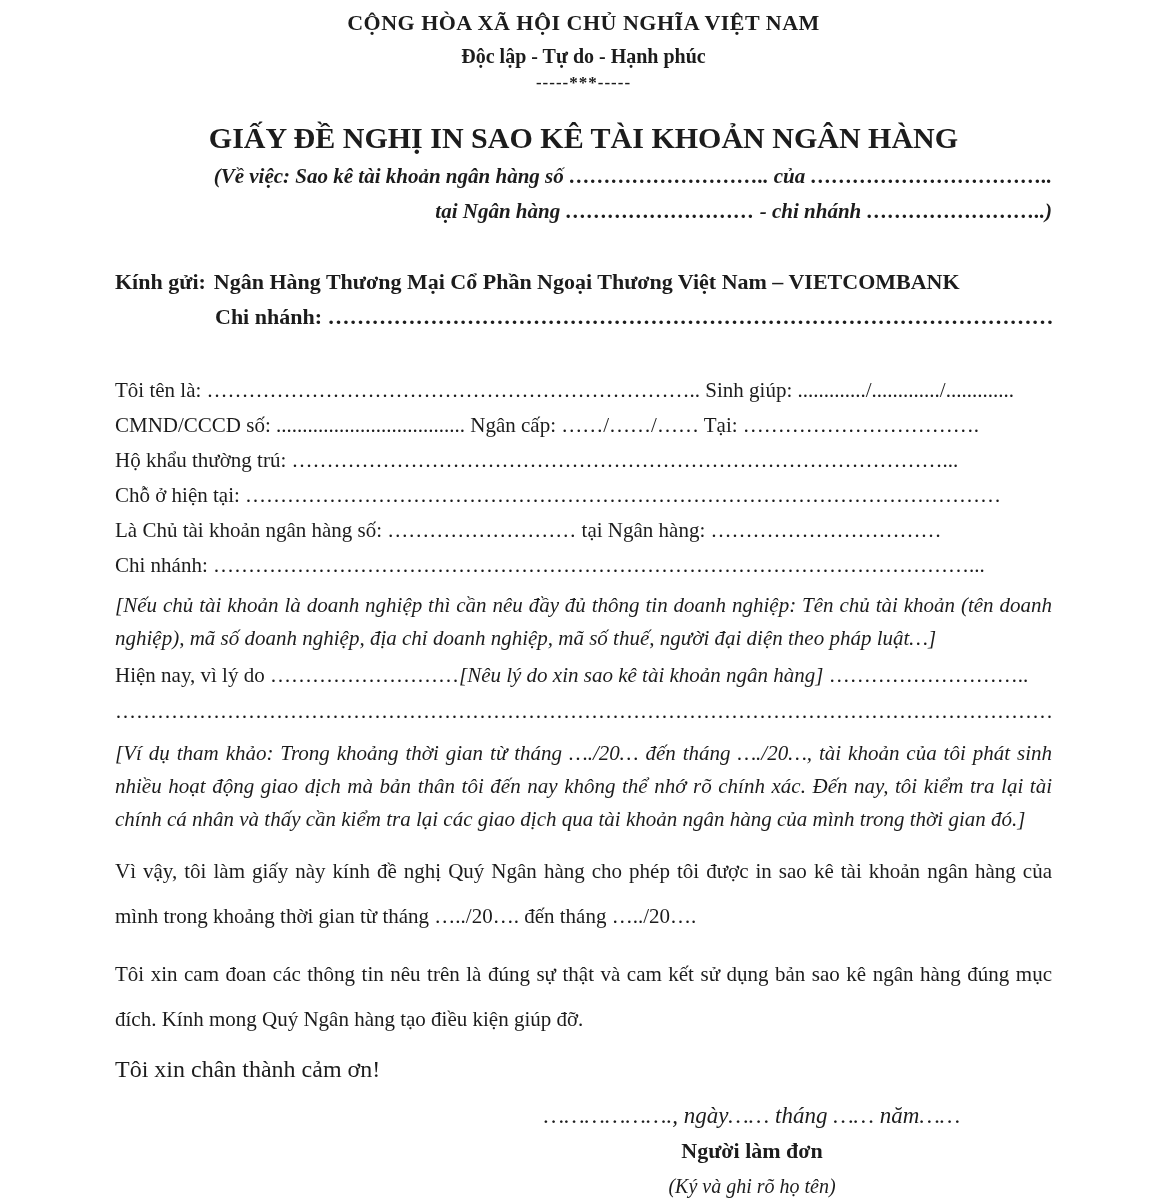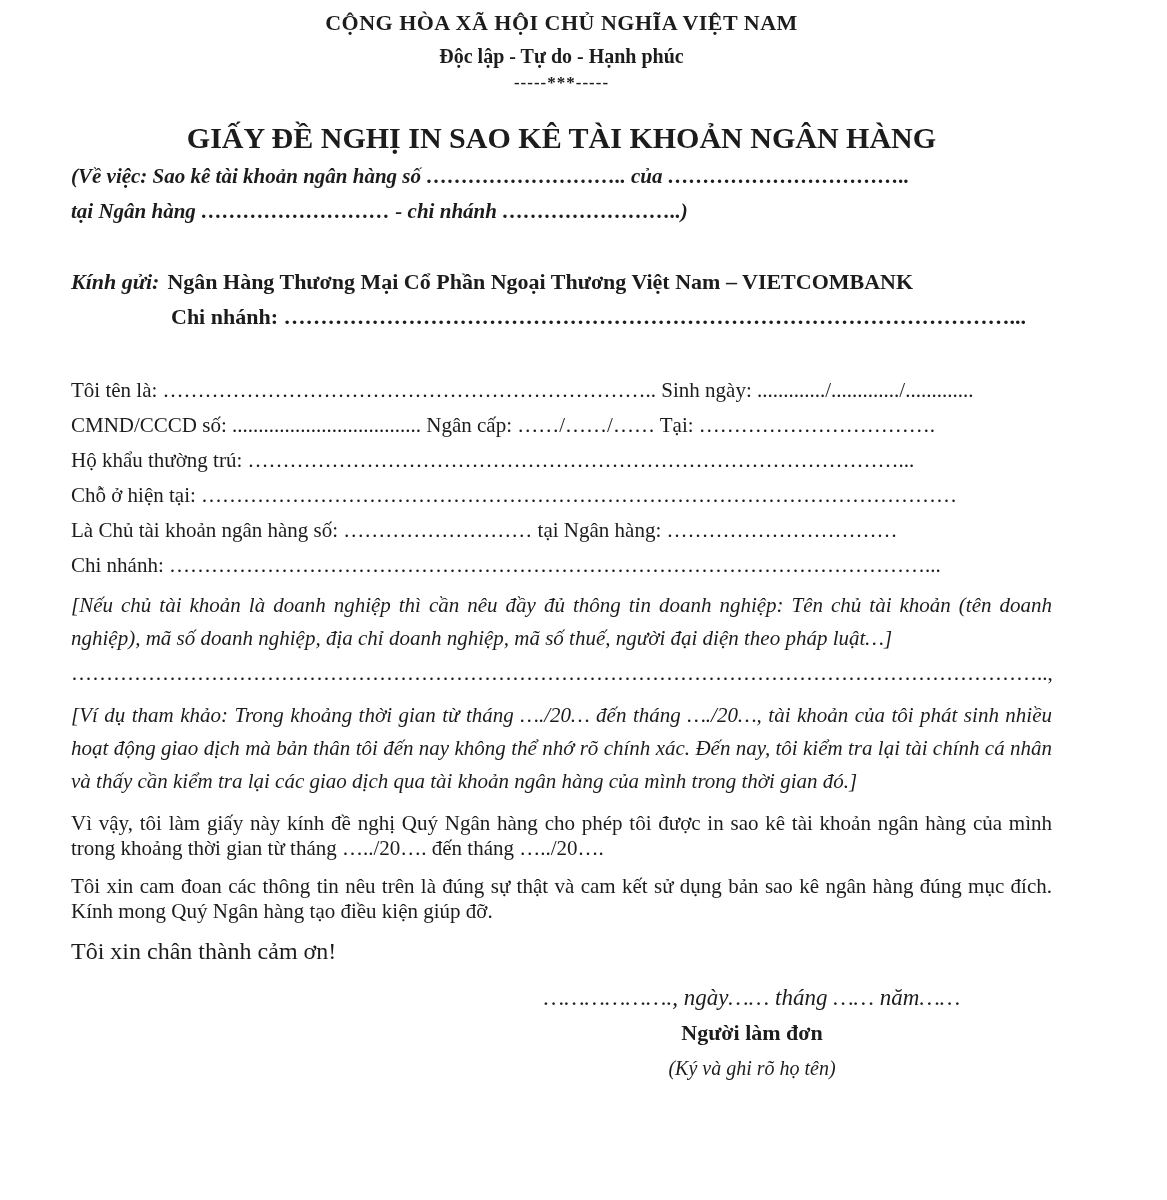--- a/index.html
+++ b/index.html
@@ -12,21 +12,21 @@
     width: 1167px;
     height: 1200px;
     font-family: "Liberation Serif", "DejaVu Serif", serif;
     color: #1c1c1c;
     overflow: hidden;
   }
   .page {
     box-sizing: border-box;
     width: 1167px;
     height: 1200px;
-    padding: 10px 115px 0 71px;
+    padding: 10px 115px 0 115px;
     background: #ffffff;
   }
   
   .nat-header { text-align: center; }
   .nh1 {
     font-weight: bold;
     font-size: 22px;
     letter-spacing: 0.5px;
   }
   .nh2 {
@@ -41,35 +41,34 @@
     letter-spacing: 1px;
   }
   
   .title {
     text-align: center;
     font-size: 30px;
     font-weight: bold;
     margin: 28px 0 4px 0;
   }
   .subtitle {
-    text-align: left;
+    text-align: right;
     font-weight: bold;
     font-style: italic;
     font-size: 21px;
     line-height: 1.65;
   }
   
   .recipient {
     margin-top: 36px;
     font-size: 22px;
     font-weight: bold;
     line-height: 1.6;
   }
   .recipient .label {
-    font-style: italic;
     margin-right: 8px;
     margin-top: 8px;
   }
   .branch-line {
     margin-left: 100px;
     white-space: nowrap;
     overflow: hidden;
   }
   
   .form {
@@ -105,21 +104,21 @@
   }
   .example {
     font-style: italic;
     text-align: justify;
     line-height: 33px;
     margin-top: 8px;
     font-size: 21px;
   }
   .para {
     text-align: justify;
-    line-height: 25px;
+    line-height: 45px;
     margin-top: 13px;
     font-size: 21px;
   }
   .thanks {
     margin-top: 14px;
     font-size: 24px;
   }
   
   .signature {
     width: 420px;
@@ -163,30 +162,33 @@
     <div>
       <span class="label">Kính gửi:</span><span>Ngân Hàng Thương Mại Cổ Phần Ngoại Thương Việt Nam – VIETCOMBANK</span>
     </div>
     <div class="branch-line">
       <span>Chi nhánh:</span>
       <span>………………………………………………………………………………………...</span>
     </div>
   </div>
 
   <div class="form">
-    <div class="form-line">Tôi tên là: …………………………………………………………….. Sinh ngày: ............./............./.............</div>
+    <div class="form-line">Tôi tên là: …………………………………………………………….. Sinh giúp: ............./............./.............</div>
     <div class="form-line">CMND/CCCD số: .................................... Ngân cấp: ……/……/…… Tại: …………………………….</div>
     <div class="form-line">Hộ khẩu thường trú: …………………………………………………………………………………...</div>
     <div class="form-line">Chỗ ở hiện tại: ………………………………………………………………………………………………</div>
     <div class="form-line">Là Chủ tài khoản ngân hàng số: ……………………… tại Ngân hàng: ……………………………</div>
     <div class="form-line">Chi nhánh: ………………………………………………………………………………………………...</div>
   </div>
 
   <div class="note">[Nếu chủ tài khoản là doanh nghiệp thì cần nêu đầy đủ thông tin doanh nghiệp: Tên chủ tài khoản (tên doanh nghiệp), mã số doanh nghiệp, địa chỉ doanh nghiệp, mã số thuế, người đại diện theo pháp luật…]</div>
 
+  <div class="reason-line">
+    <span>Hiện nay, vì lý do ………………………</span><span class="bracket">[Nêu lý do xin sao kê tài khoản ngân hàng]</span><span> ………………………..</span>
+  </div>
   <div class="dots-line">…………………………………………………………………………………………………………………………..,</div>
 
   <div class="example">[Ví dụ tham khảo: Trong khoảng thời gian từ tháng …./20… đến tháng …./20…, tài khoản của tôi phát sinh nhiều hoạt động giao dịch mà bản thân tôi đến nay không thể nhớ rõ chính xác. Đến nay, tôi kiểm tra lại tài chính cá nhân và thấy cần kiểm tra lại các giao dịch qua tài khoản ngân hàng của mình trong thời gian đó.]</div>
 
   <div class="para">Vì vậy, tôi làm giấy này kính đề nghị Quý Ngân hàng cho phép tôi được in sao kê tài khoản ngân hàng của mình trong khoảng thời gian từ tháng …../20…. đến tháng …../20….</div>
 
   <div class="para">Tôi xin cam đoan các thông tin nêu trên là đúng sự thật và cam kết sử dụng bản sao kê ngân hàng đúng mục đích. Kính mong Quý Ngân hàng tạo điều kiện giúp đỡ.</div>
 
   <div class="thanks">Tôi xin chân thành cảm ơn!</div>
 

